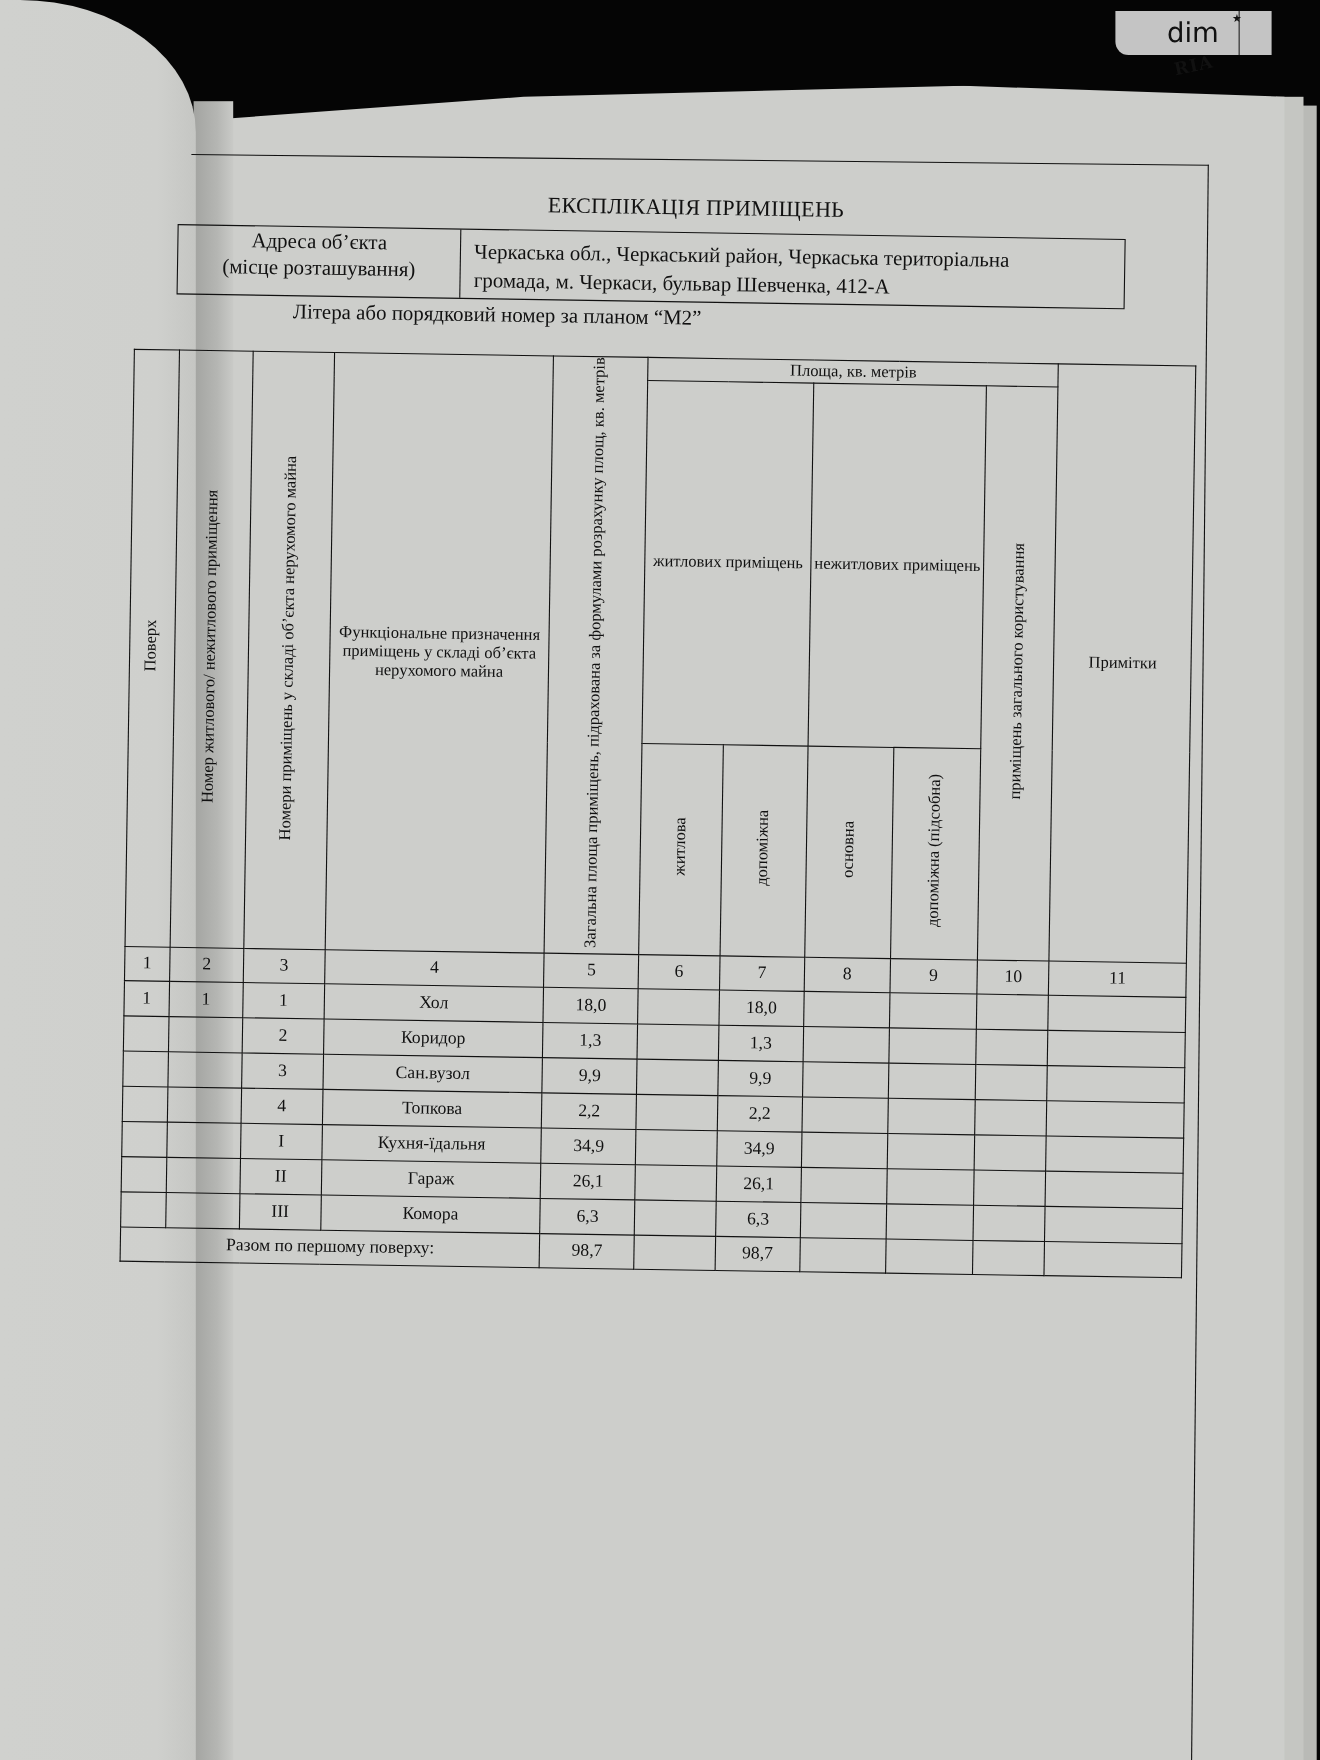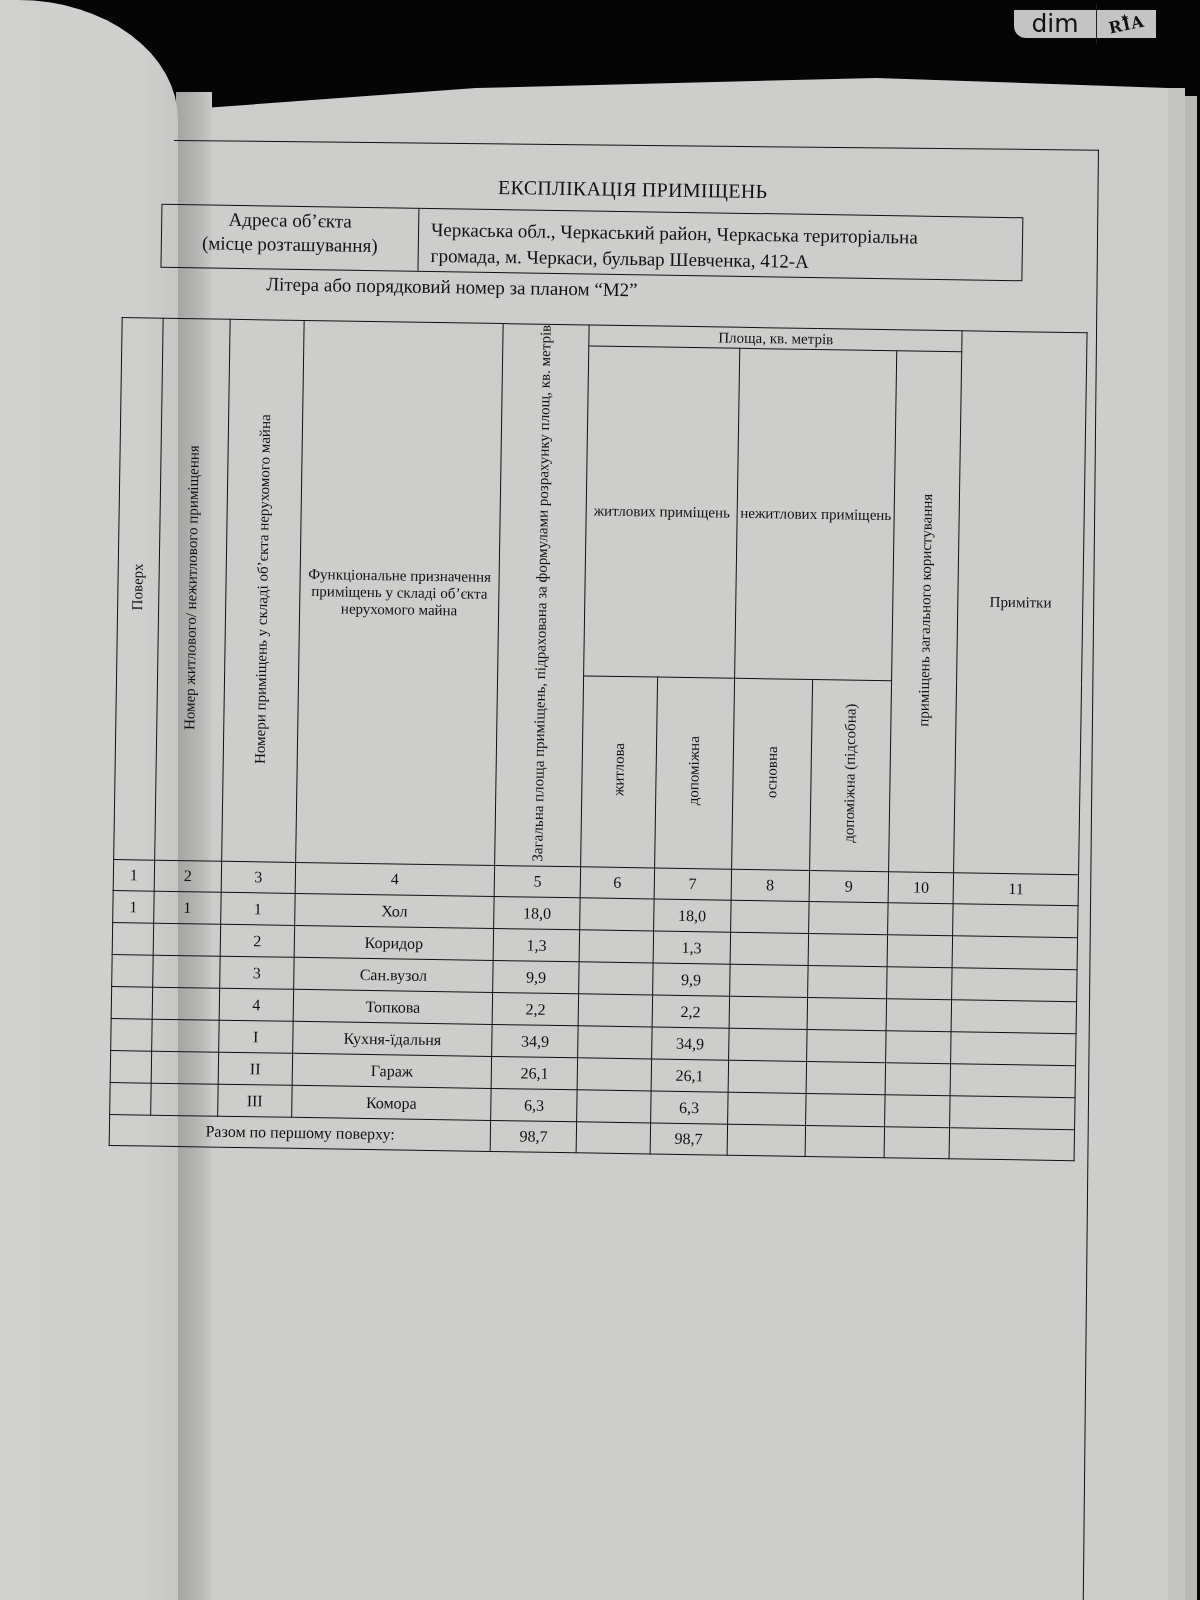--- a/index.html
+++ b/index.html
@@ -71,23 +71,24 @@
     .grp { font-size: 15px; line-height: 17px; }
     tr.nums td { height: 30px; font-size: 16px; }
     tr.data td { height: 31px; font-size: 16px; }
     td.name { text-align: left; padding-left: 6px; vertical-align: top; }
     td.num { vertical-align: bottom; padding-bottom: 2px; }
     tr.total td { height: 30px; font-size: 16px; }
     td.total-label { text-align: right; padding-right: 6px; }
     td.bold { font-weight: bold; }
 
     .watermark {
-      position: absolute; left: 1014px; top: 10px; width: 142px; height: 28px;
+      position: absolute; left: 1014px; top: 10px; width: 142px; height: 40px;
       background: #c4c4c4; border-radius: 0 0 0 12px; display: flex; align-items: center;
       font-family: "DejaVu Sans", sans-serif;
+      flex-direction: column;
     }
     .watermark .dim {
       width: 82px; text-align: center; font-size: 25px; color: #111; line-height: 40px;
       border-right: 1.5px solid #222;
     }
     .watermark .ria {
       flex: 1; text-align: center; font-family: "DejaVu Serif", serif; font-weight: bold;
       font-size: 16px; color: #111; transform: rotate(-12deg); letter-spacing: 1px;
     }
     .watermark .star { position: absolute; left: 106px; top: 2px; font-size: 10px; color:#111; }

